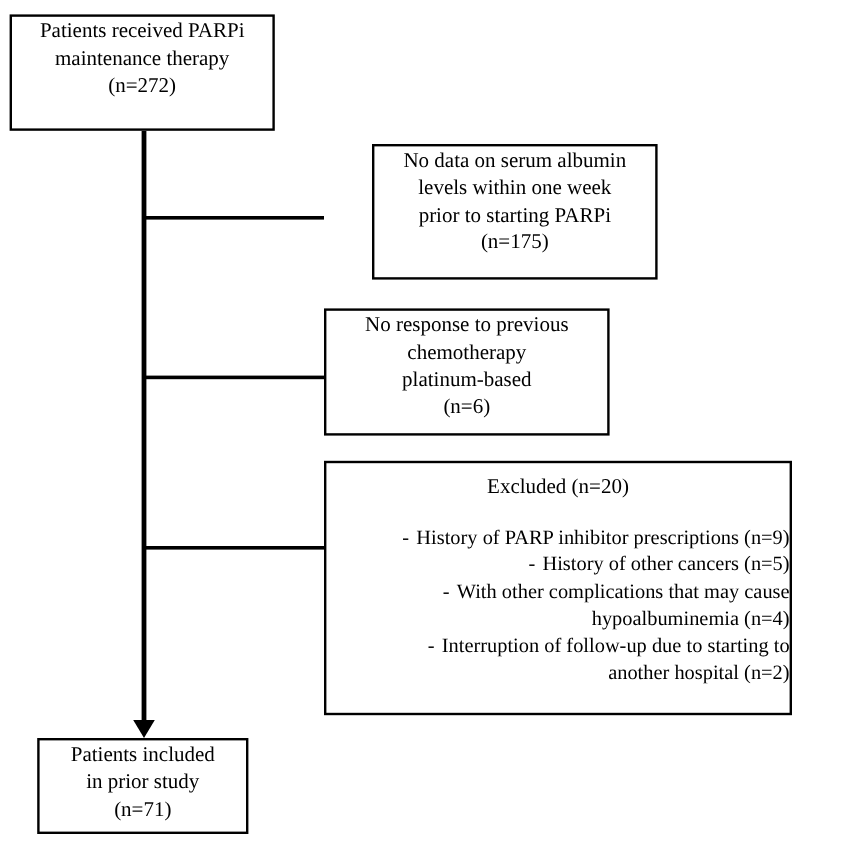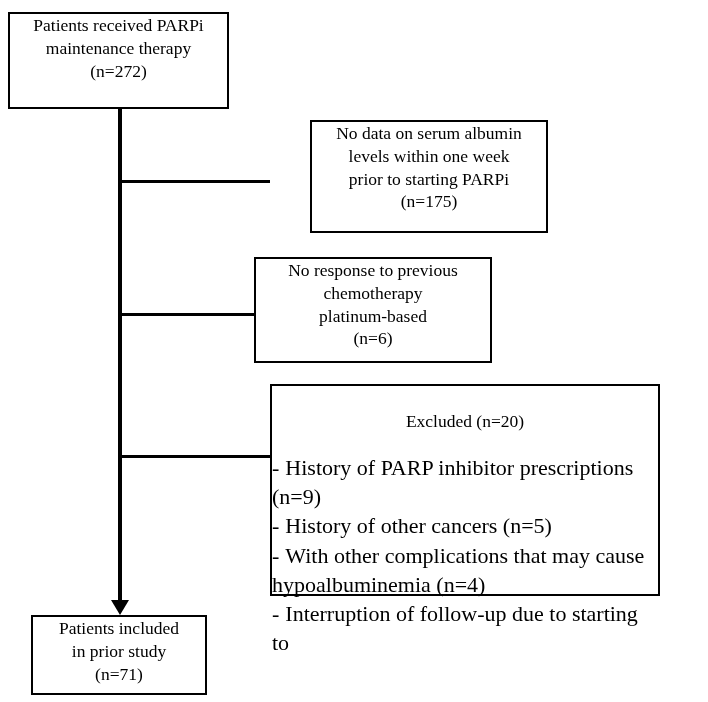--- a/index.html
+++ b/index.html
@@ -30,32 +30,32 @@
     font-size: 17.5px;
   }
   .box .line {
     display: block;
     white-space: nowrap;
   }
 
   
   #box-enrolled   { left: 8px;   top: 12px;  width: 221px; height: 97px; }
   #box-excl-1     { left: 270px; top: 120px; width: 238px; height: 113px; margin-left: 40px; }
-  #box-excl-2     { left: 254px; top: 257px; width: 238px; height: 106px; }
+  #box-excl-2     { left: 270px; top: 257px; width: 238px; height: 106px; }
   #box-excl-3     { left: 270px; top: 384px; width: 390px; height: 212px;
-                    justify-content: flex-start; padding-top: 24px; }
+                    justify-content: flex-start; padding-top: 8px; }
   #box-included   { left: 31px;  top: 615px; width: 176px; height: 80px; }
 
   
   .excl-title { font-size: 17.5px; margin-bottom: 20px; }
   .excl-list  { width: 100%; }
   .excl-item  {
     display: block;
-    text-align: left;
-    font-size: 22px;
+    text-align: right;
+    font-size: 17px;
     line-height: 1.33;
   }
   .excl-item .dash { display: inline-block; margin-right: 6px; }
 
   
   .vline {
     position: absolute;
     background: #000000;
     width: 4px;
   }
@@ -118,20 +118,21 @@
       <span class="excl-item">
         <span class="dash">-</span><span>History of other cancers (n=5)</span>
       </span>
       <span class="excl-item">
         <span class="dash">-</span><span>With other complications that may cause</span>
       </span>
       <span class="excl-item">hypoalbuminemia (n=4)</span>
       <span class="excl-item">
         <span class="dash">-</span><span>Interruption of follow-up due to starting to</span>
       </span>
+      <span class="excl-item">another hospital (n=2)</span>
     </div>
   </div>
 
   <div class="box" id="box-included">
     <span class="line">Patients included</span>
     <span class="line">in prior study</span>
     <span class="line">(n=71)</span>
   </div>
 
 </div>

